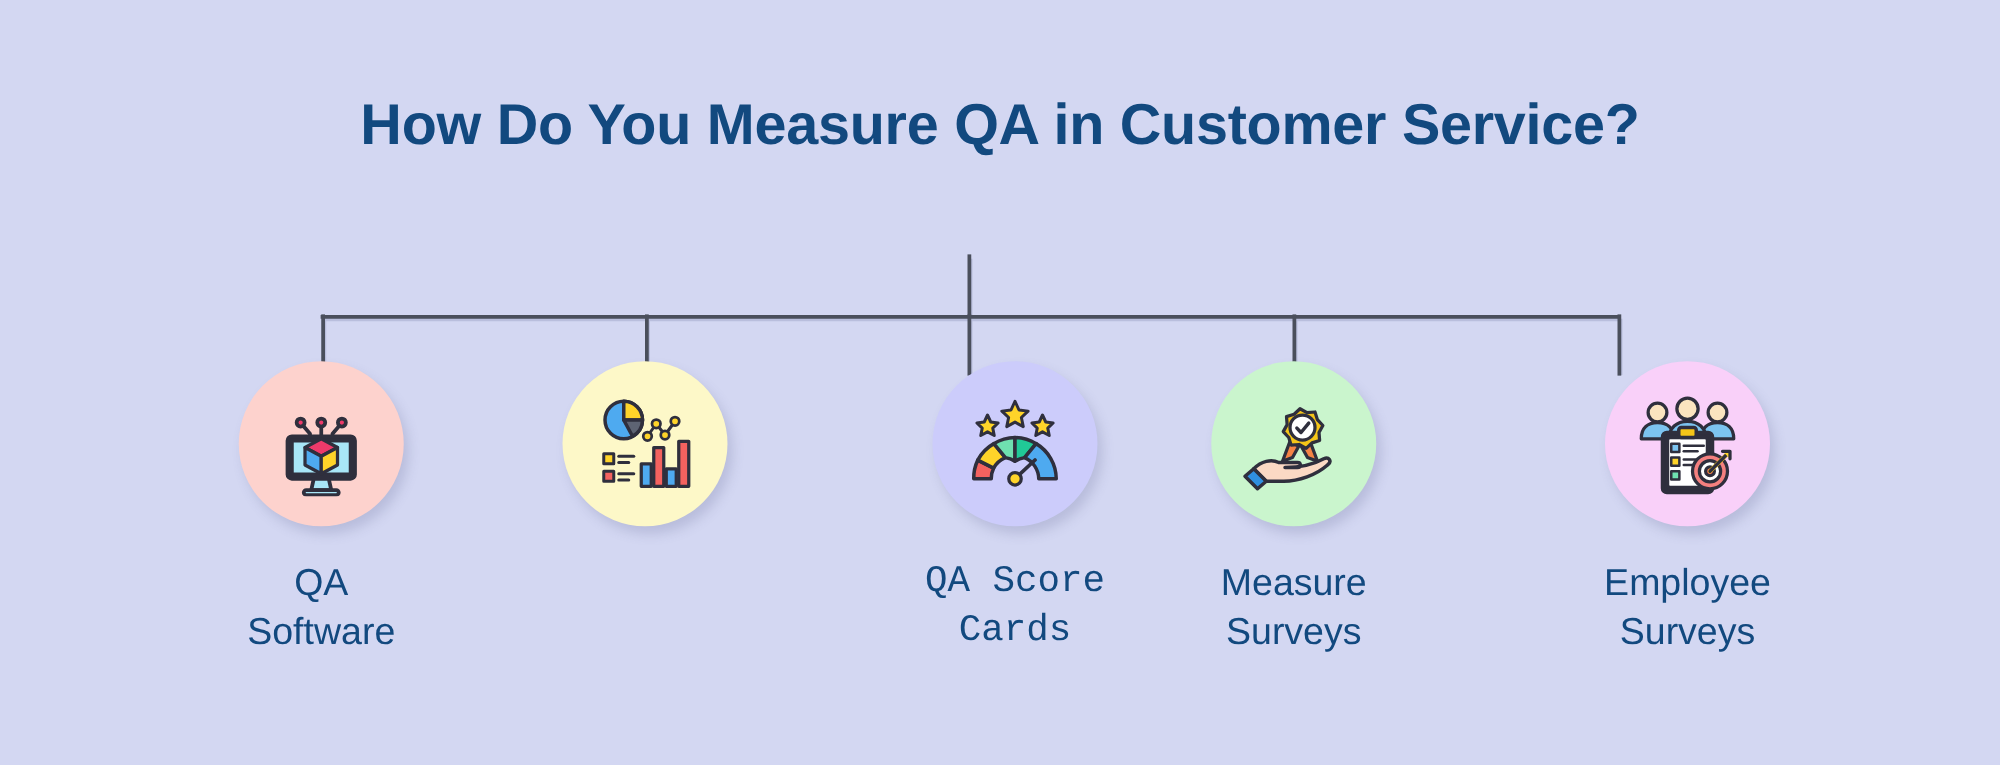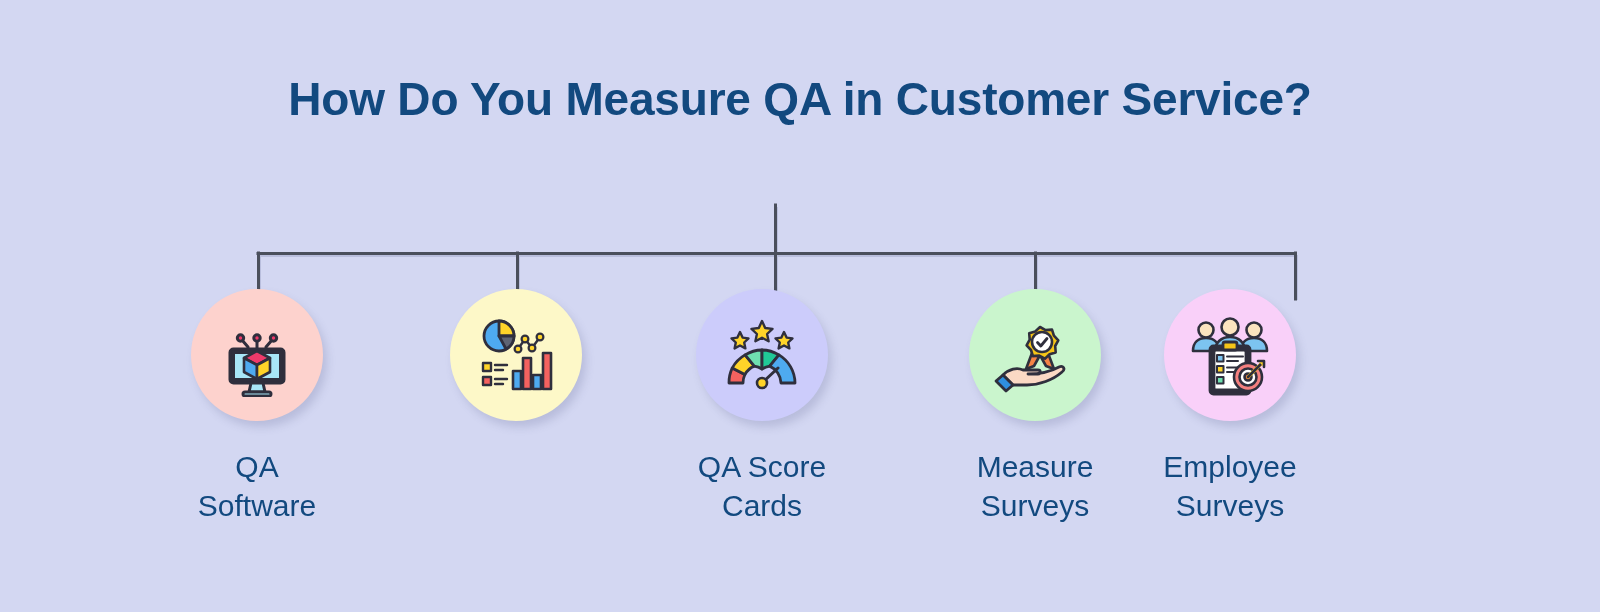--- a/index.html
+++ b/index.html
@@ -182,21 +182,21 @@
             <rect x="9" y="64" width="8" height="8" fill="#f4625f"></rect>
             <line x1="21" y1="52" x2="33" y2="52"></line>
             <line x1="21" y1="57" x2="29" y2="57"></line>
             <line x1="21" y1="66" x2="33" y2="66"></line>
             <line x1="21" y1="71" x2="29" y2="71"></line>
           </g>
         </svg>
       </div>
     </div>
 
-    <div class="node" style="left:662px;">
+    <div class="node" style="left:712px;font-family:Liberation Mono, monospace;">
       <div class="bubble" style="background:#ccccfb;">
         <svg width="84" height="84" viewBox="0 0 84 84">
 
           <g stroke="#2f2f3d" stroke-width="2.4" stroke-linejoin="round" fill="#ffd429">
             <path d="M42 8 L45.2 15 L52.5 15.9 L47.1 21 L48.6 28.3 L42 24.7 L35.4 28.3 L36.9 21 L31.5 15.9 L38.8 15 Z"></path>
             <path d="M20 19 L22.6 24.6 L28.5 25.4 L24.2 29.5 L25.4 35.4 L20 32.5 L14.6 35.4 L15.8 29.5 L11.5 25.4 L17.4 24.6 Z"></path>
             <path d="M64 19 L66.6 24.6 L72.5 25.4 L68.2 29.5 L69.4 35.4 L64 32.5 L58.6 35.4 L59.8 29.5 L55.5 25.4 L61.4 24.6 Z"></path>
           </g>
 
           <g stroke="#2f2f3d" stroke-width="2.8" stroke-linejoin="round">
@@ -245,21 +245,21 @@
                      C44 61 57 59 66 54 C70 52 73 56 69 59 C60 67 46 72 34 72
                      L20 72 Z" fill="#fbd9c4"></path>
             <path d="M10 62 L20 72 L13 78 L3 68 Z" fill="#2f8fe0"></path>
           </g>
         </svg>
       </div>
       <div class="node-label">Measure
 Surveys</div>
     </div>
 
-    <div class="node" style="left:1130px;">
+    <div class="node" style="left:1250px;">
       <div class="bubble" style="background:#f9d0f9;">
         <svg width="84" height="84" viewBox="0 0 84 84">
 
           <g stroke="#2f2f3d" stroke-width="2.6" stroke-linejoin="round">
             <circle cx="18" cy="17" r="7.5" fill="#fbe4bf"></circle>
             <path d="M5 38 C5 29 10.5 25 18 25 C25.5 25 31 29 31 38 Z" fill="#7cc4f0"></path>
             <circle cx="66" cy="17" r="7.5" fill="#fbe4bf"></circle>
             <path d="M53 38 C53 29 58.5 25 66 25 C73.5 25 79 29 79 38 Z" fill="#7cc4f0"></path>
             <circle cx="42" cy="14" r="8.5" fill="#fbe4bf"></circle>
             <path d="M27 39 C27 29 33.5 24 42 24 C50.5 24 57 29 57 39 Z" fill="#7cc4f0"></path>

